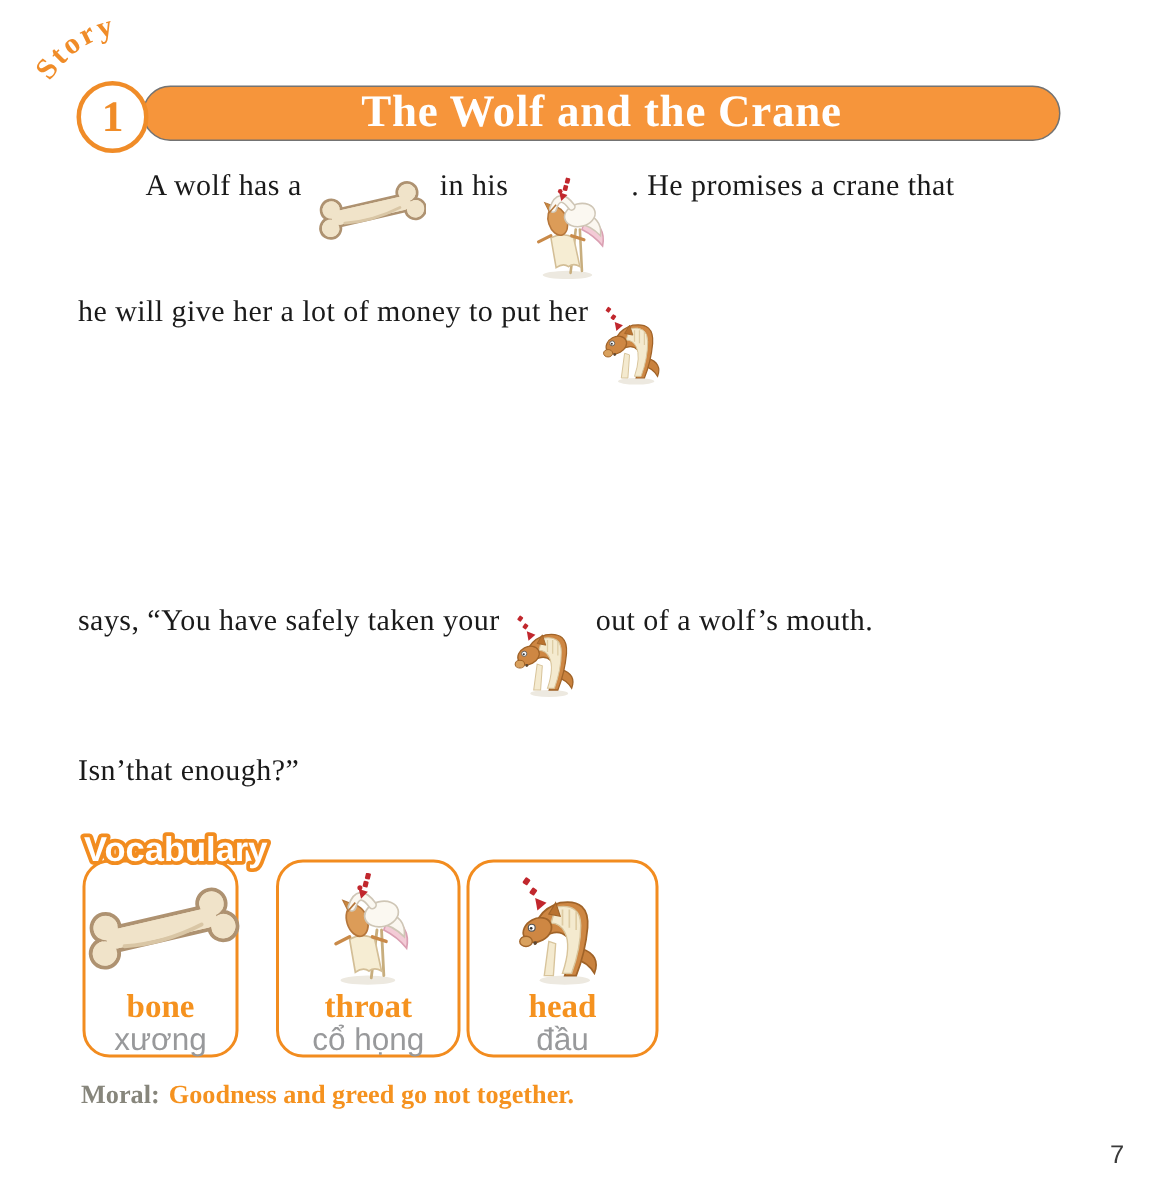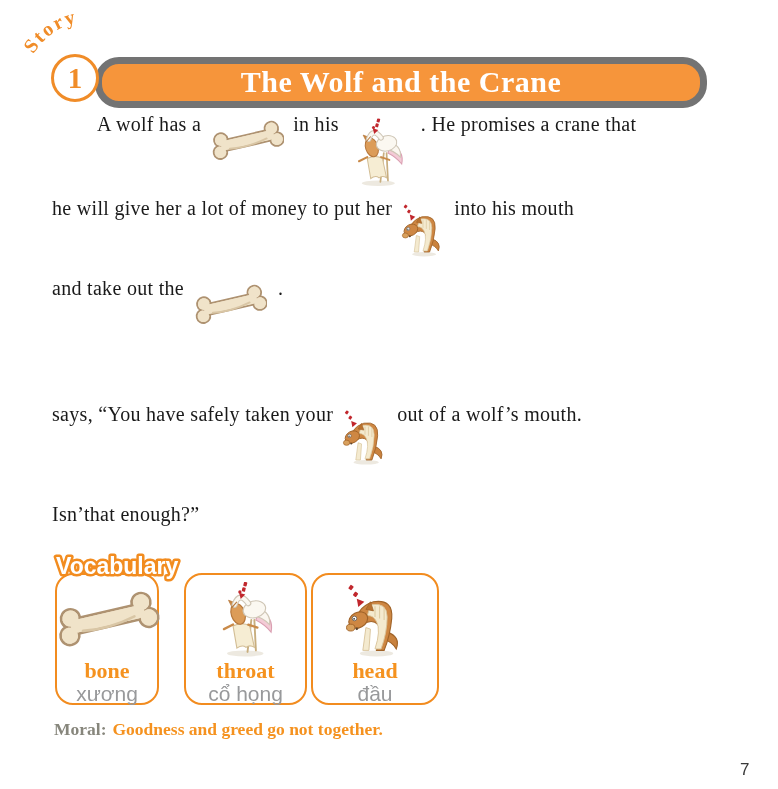--- a/index.html
+++ b/index.html
@@ -2,22 +2,22 @@
 <html><head>
 <meta charset="utf-8">
 <style>
   html,body{margin:0;padding:0;background:#fff;}
   .page{
     position:relative;width:778px;height:789px;background:#ffffff;overflow:hidden;
     font-family:"Liberation Serif",serif;color:#1a1a1a;
   }
   
   .banner{
-    position:absolute;left:95px;top:57px;width:612px;height:51px;box-sizing:border-box;
-    background:#F6953B;border:7px solid #737373;border-radius:24px;
+    position:absolute;left:95px;top:57px;width:612px;height:37px;box-sizing:border-box;
+    background:#F6953B;border:1px solid #737373;border-radius:24px;
     display:flex;align-items:center;justify-content:center;
   }
   .banner .title{
     color:#ffffff;font-weight:bold;font-size:30px;letter-spacing:.5px;
     font-family:"Liberation Serif",serif;padding-bottom:2px;
   }
   .story-circle{
     position:absolute;left:51px;top:54px;width:42px;height:42px;
     background:#ffffff;border:3px solid #F08C28;border-radius:50%;
     display:flex;align-items:center;justify-content:center;z-index:2;
@@ -152,30 +152,22 @@
         <use href="#sym-throat"></use>
       </svg>
     <span class="tight">.  He promises a crane that</span>
   </div>
 
   <div class="line" style="left:52px;bottom:537px;">
     <span>he will give her a lot of money to put her</span>
     <svg class="icn" width="44" height="56">
         <use href="#sym-head"></use>
       </svg>
-    <span>into his mouth</span>
-  </div>
-
-  <div class="line" style="left:52px;bottom:467px;">
-    <span>and take out the</span>
-    <svg class="icn" width="74" height="46">
-        <use href="#sym-bone"></use>
-      </svg>
-    <span class="tight">.</span>
-  </div>
+  </div>
+
 
 
   <div class="line" style="left:52px;bottom:329px;">
     <span>says, “You have safely taken your</span>
     <svg class="icn" width="46" height="58">
         <use href="#sym-head"></use>
       </svg>
     <span>out of a wolf’s mouth.</span>
   </div>
 

